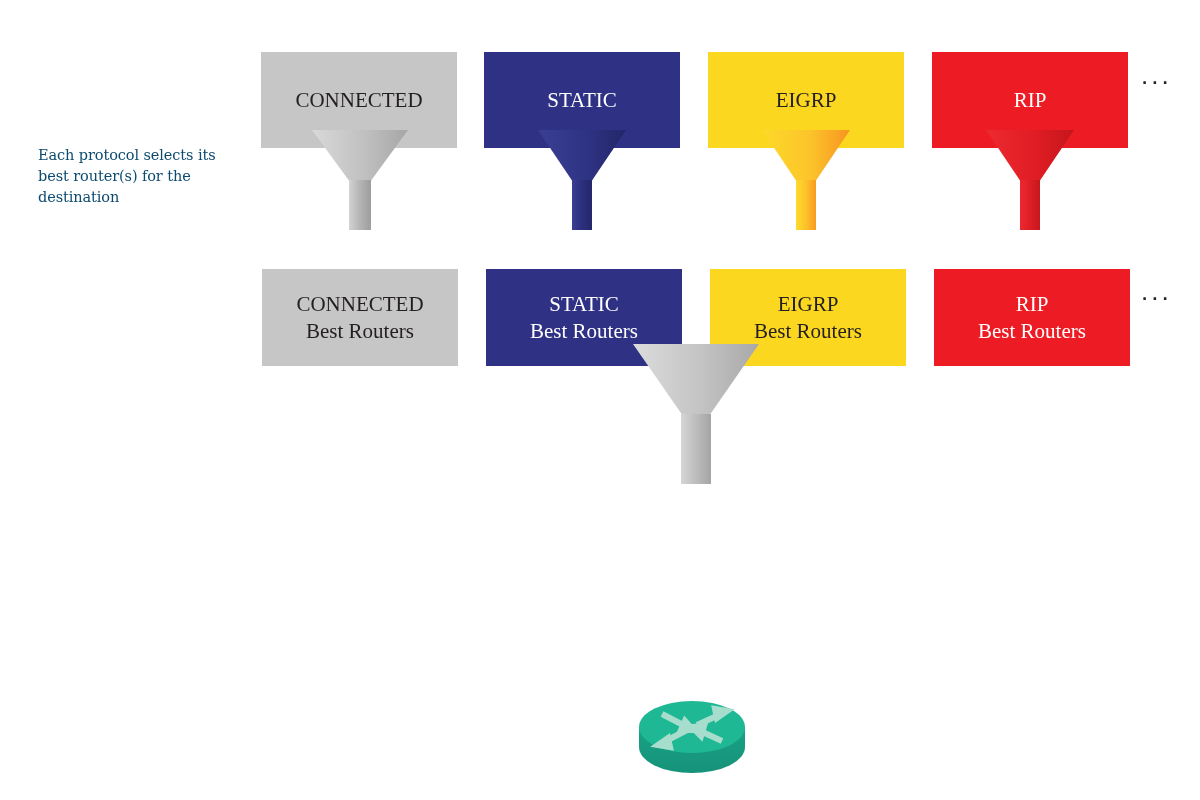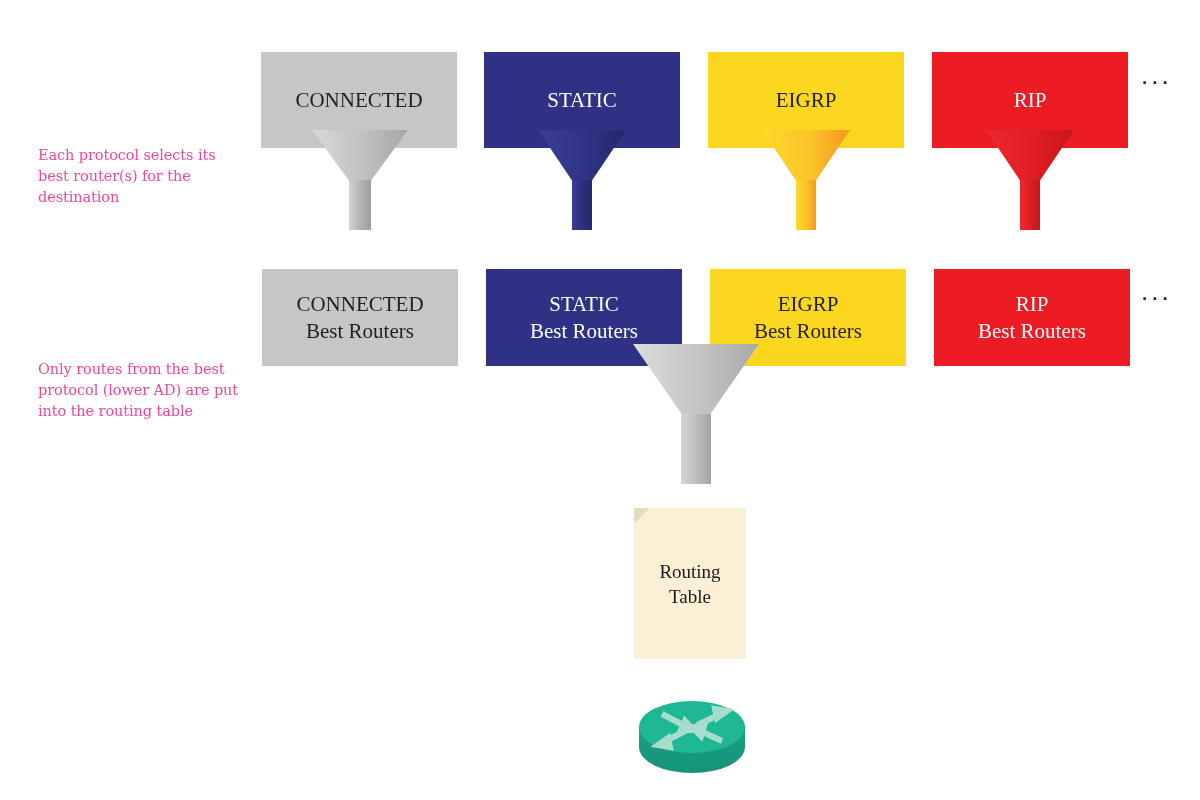--- a/index.html
+++ b/index.html
@@ -15,21 +15,21 @@
     position: relative;
     width: 1200px;
     height: 800px;
     background: #ffffff;
     overflow: hidden;
   }
 
   
   .note {
     position: absolute;
-    color: #ec4899;
+    color: #0c4a6e;
     font-family: "DejaVu Serif", "Liberation Serif", serif;
     font-size: 14.5px;
     line-height: 21px;
     letter-spacing: -0.1px;
     white-space: pre-line;
   }
 
   
   .pbox {
     position: absolute;
@@ -110,23 +110,20 @@
 </style>
 </head>
 <body>
 
 <div id="canvas">
 
   <div class="note" style="left:38px; top:145px; width:215px;">Each protocol selects its
 best router(s) for the
 destination</div>
 
-  <div class="note" style="left:38px; top:359px; width:225px;">Only routes from the best
-protocol (lower AD) are put
-into the routing table</div>
 
   <div class="pbox" style="left:261px; top:17px; width:196px; height:96px; background:#c6c6c6; color:#231f20;">
     <span class="l1">CONNECTED</span>
   </div>
 
   <div class="pbox" style="left:484px; top:17px; width:196px; height:96px; background:#2e3184; color:#ffffff;">
     <span class="l1">STATIC</span>
   </div>
 
   <div class="pbox" style="left:708px; top:17px; width:196px; height:96px; background:#fcd720; color:#231f20;">
@@ -229,28 +226,20 @@
           <stop offset="55%" stop-color="#c3c3c3"></stop>
           <stop offset="100%" stop-color="#a8a8a8"></stop>
         </linearGradient>
       </defs>
       <polygon points="0,0 126,0 76,72 50,72" fill="url(#gm1)"></polygon>
     </svg>
     <div class="stem" style="top:70px; width:30px; height:70px;
          background:linear-gradient(to right,#d6d6d6,#bdbdbd,#a4a4a4);"></div>
   </div>
 
-  <div class="doc" style="left:634px; top:508px; width:112px; height:151px;">
-    <div class="page"></div>
-    <div class="fold"></div>
-    <div class="doclabel">
-      <span>Routing</span>
-      <span>Table</span>
-    </div>
-  </div>
 
   <div class="router" style="left:637px; top:692px; width:110px; height:90px;">
     <svg width="110" height="90" viewBox="0 0 110 90">
       <defs>
         <linearGradient id="rbody" x1="0" y1="0" x2="0" y2="1">
           <stop offset="0%" stop-color="#19a184"></stop>
           <stop offset="100%" stop-color="#16937a"></stop>
         </linearGradient>
       </defs>
 

